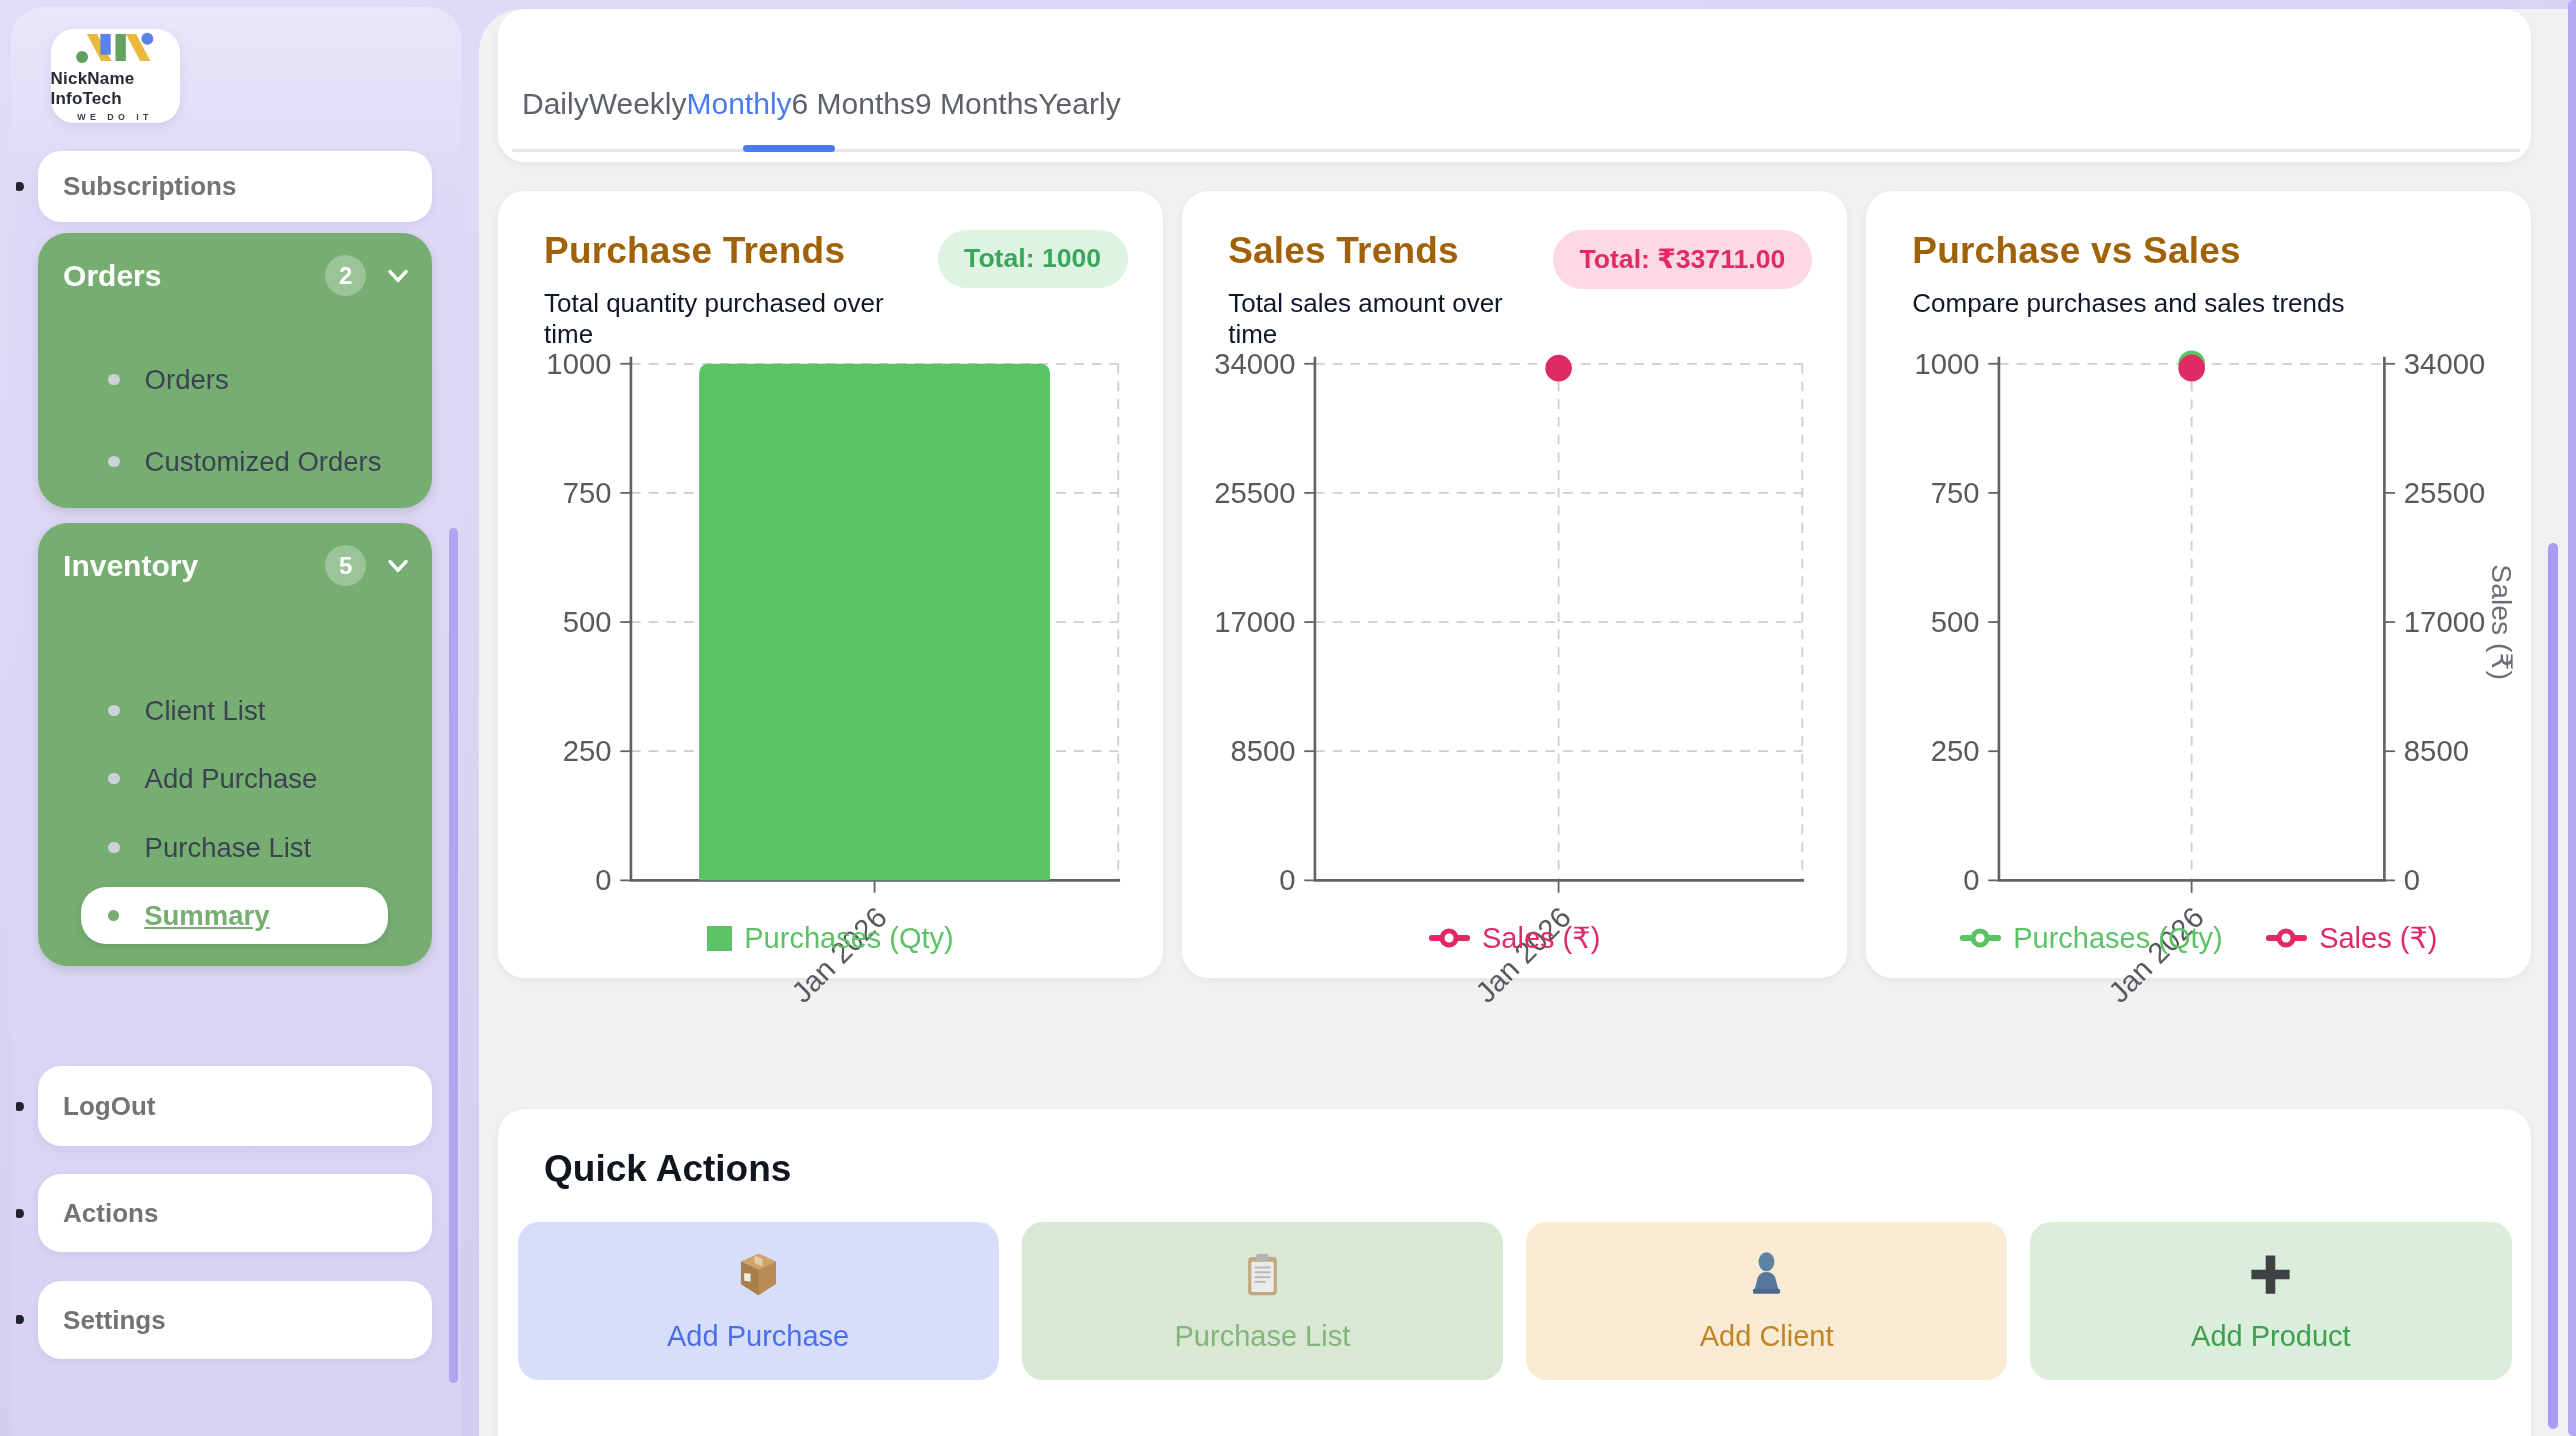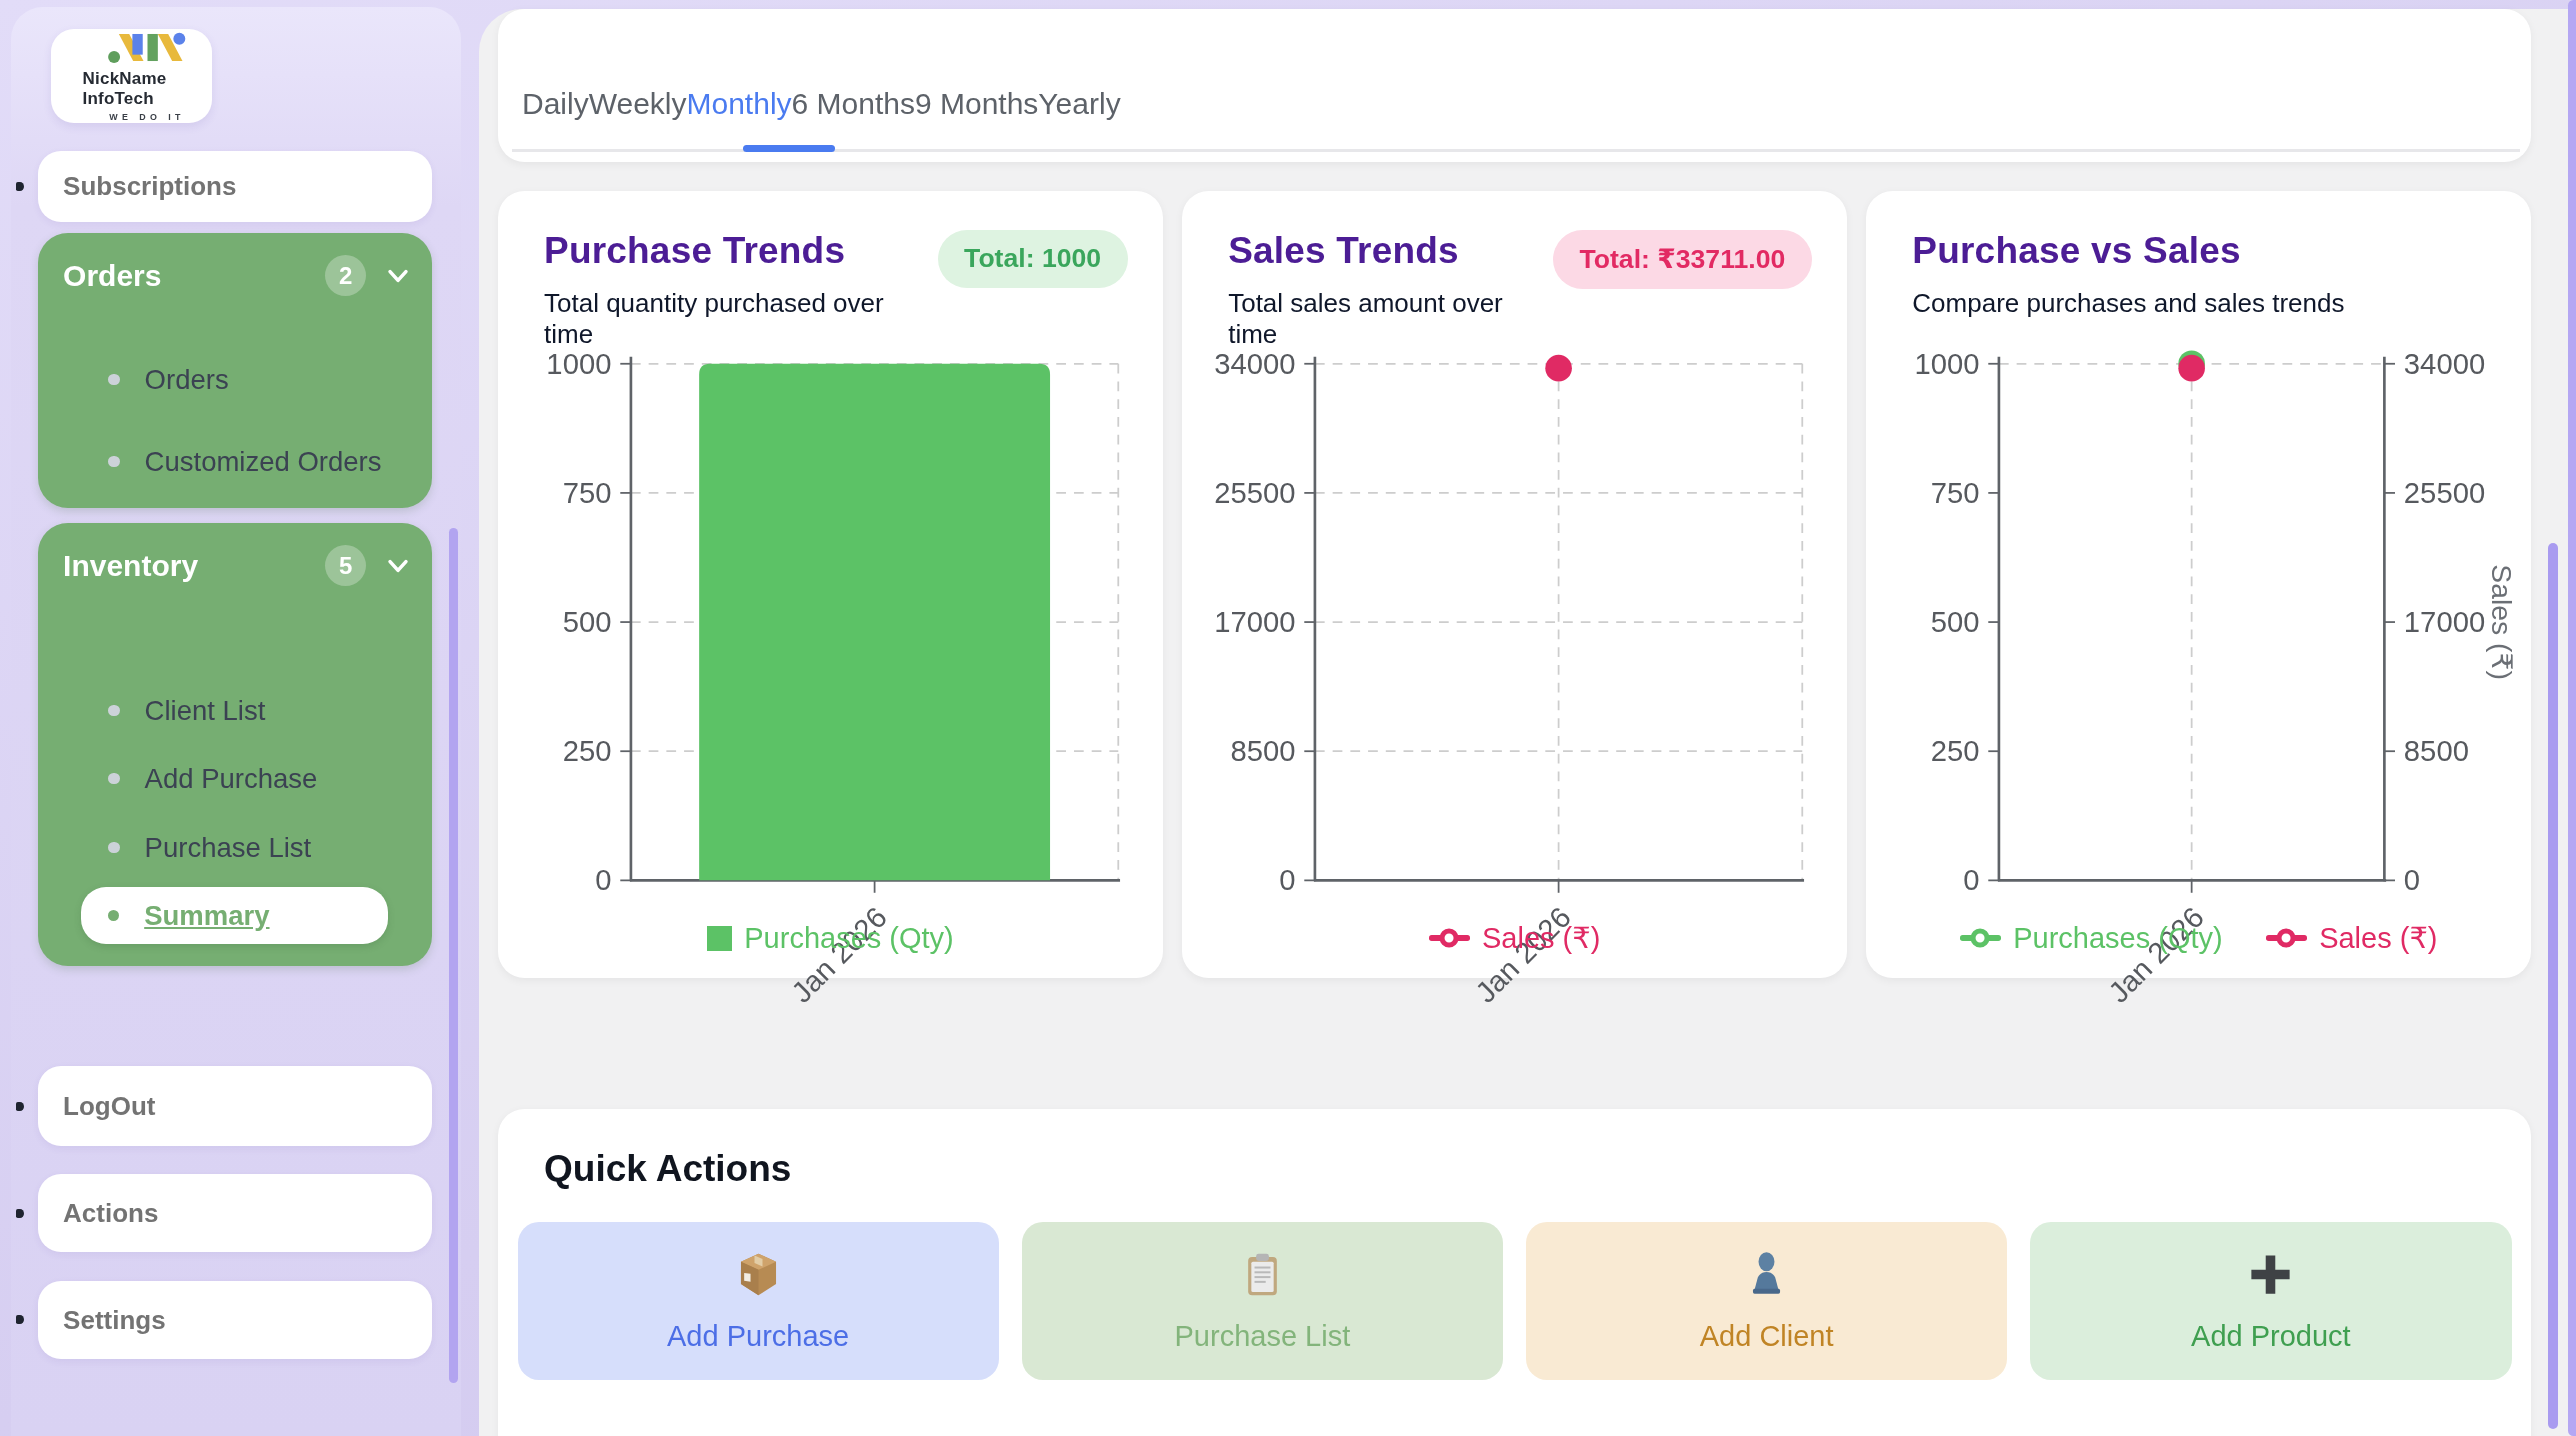--- a/index.html
+++ b/index.html
@@ -10,21 +10,21 @@
   
   .main-bg{position:absolute;left:479px;top:8.9px;right:0;bottom:0;background:#f1f1f2;border-top-left-radius:43px;}
   .edge-stripe{position:absolute;right:0;top:0;width:8px;height:100%;background:#b5a7f3;border-radius:5.3px 0 0 5.3px;}
   .scroll-thumb-main{position:absolute;right:17.7px;top:543px;width:10.6px;height:886px;border-radius:6.2px;background:#a99bf0;}
 
   
   .sidebar{position:absolute;left:10.6px;top:7px;width:450px;height:1429px;
     background:linear-gradient(180deg,#eae6fb 0%,#ded7f5 14%,#d9d2f3 100%);
     border-radius:32px 32px 0 0;}
   .logo-card{position:absolute;left:40px;top:22px;width:129px;height:94px;background:#fff;border-radius:23px;
-    box-shadow:0 3.5px 8.9px rgba(80,60,160,.10);display:flex;flex-direction:column;align-items:center;justify-content:center;gap:3.5px;padding-left:32px;}
+    box-shadow:0 3.5px 8.9px rgba(80,60,160,.10);display:flex;flex-direction:column;align-items:center;justify-content:center;gap:3.5px;}
   .logo-mark{width:85px;height:35px;}
   .brand-name{font-size:17px;font-weight:700;color:#262b33;letter-spacing:0.2px;}
   .brand-tagline{font-size:8.9px;font-weight:700;color:#3a3f47;letter-spacing:4.4px;}
 
   .side-pill{position:absolute;left:27.5px;width:394px;background:#fff;border-radius:23px;
     display:flex;align-items:center;box-shadow:0 2.7px 7px rgba(80,60,160,.07);cursor:pointer;}
   .side-pill .lbl{font-size:26px;font-weight:600;color:#737373;margin-left:25px;}
   .marker-dot{position:absolute;left:5.3px;width:8px;height:8.9px;background:#1f2430;border-radius:1.8px 50% 50% 1.8px;}
 
   .side-group{position:absolute;left:27.5px;width:394px;background:#76ae72;border-radius:30px;box-shadow:0 3.5px 8.9px rgba(60,100,60,.18);}
@@ -47,21 +47,21 @@
   .tabs{position:absolute;left:24px;top:78px;display:flex;}
   .tab{font-size:30px;color:#5d6269;cursor:pointer;}
   .tab.active{color:#4a7bf0;font-weight:500;}
   .tab-divider{position:absolute;left:14px;right:10.6px;top:140px;height:2.7px;background:#e7e7ea;}
   .tab-indicator{position:absolute;left:245px;top:136px;width:92px;height:7px;border-radius:3.5px;background:#4a7bf0;}
 
   
   .cards-row{position:absolute;left:498px;top:191px;width:2033px;display:flex;gap:19.5px;}
   .chart-card{position:relative;flex:1 1 0;height:787px;background:#fff;border-radius:26.6px;box-shadow:0 2.7px 8.9px rgba(0,0,0,.05);}
   .card-head{position:absolute;left:46px;top:39px;right:35px;display:flex;justify-content:space-between;align-items:flex-start;}
-  .chart-title{font-size:37px;font-weight:700;color:#4c1d95;letter-spacing:0.2px;}
+  .chart-title{font-size:37px;font-weight:700;color:#a16207;letter-spacing:0.2px;}
   .chart-subtitle{font-size:26px;color:#0f172a;margin-top:16px;}
   .badge{border-radius:886px;padding:13.3px 26.6px;font-size:26.6px;font-weight:600;white-space:nowrap;}
   .badge-green{background:#def3e1;color:#3aa65c;}
   .badge-pink{background:#fcd9e5;color:#e22a63;}
   svg.chart{position:absolute;left:0;top:160px;width:638px;height:621px;overflow:visible;}
   svg.chart text{font-family:"Liberation Sans","DejaVu Sans",sans-serif;}
   .tick{font-size:33px;fill:#56595e;}
   .axis-label{font-size:32px;fill:#6b6f75;}
   .legend{position:absolute;left:0;right:0;bottom:23px;display:flex;justify-content:center;gap:43px;}
   .legend-item{display:flex;align-items:center;gap:12.4px;font-size:29px;}

